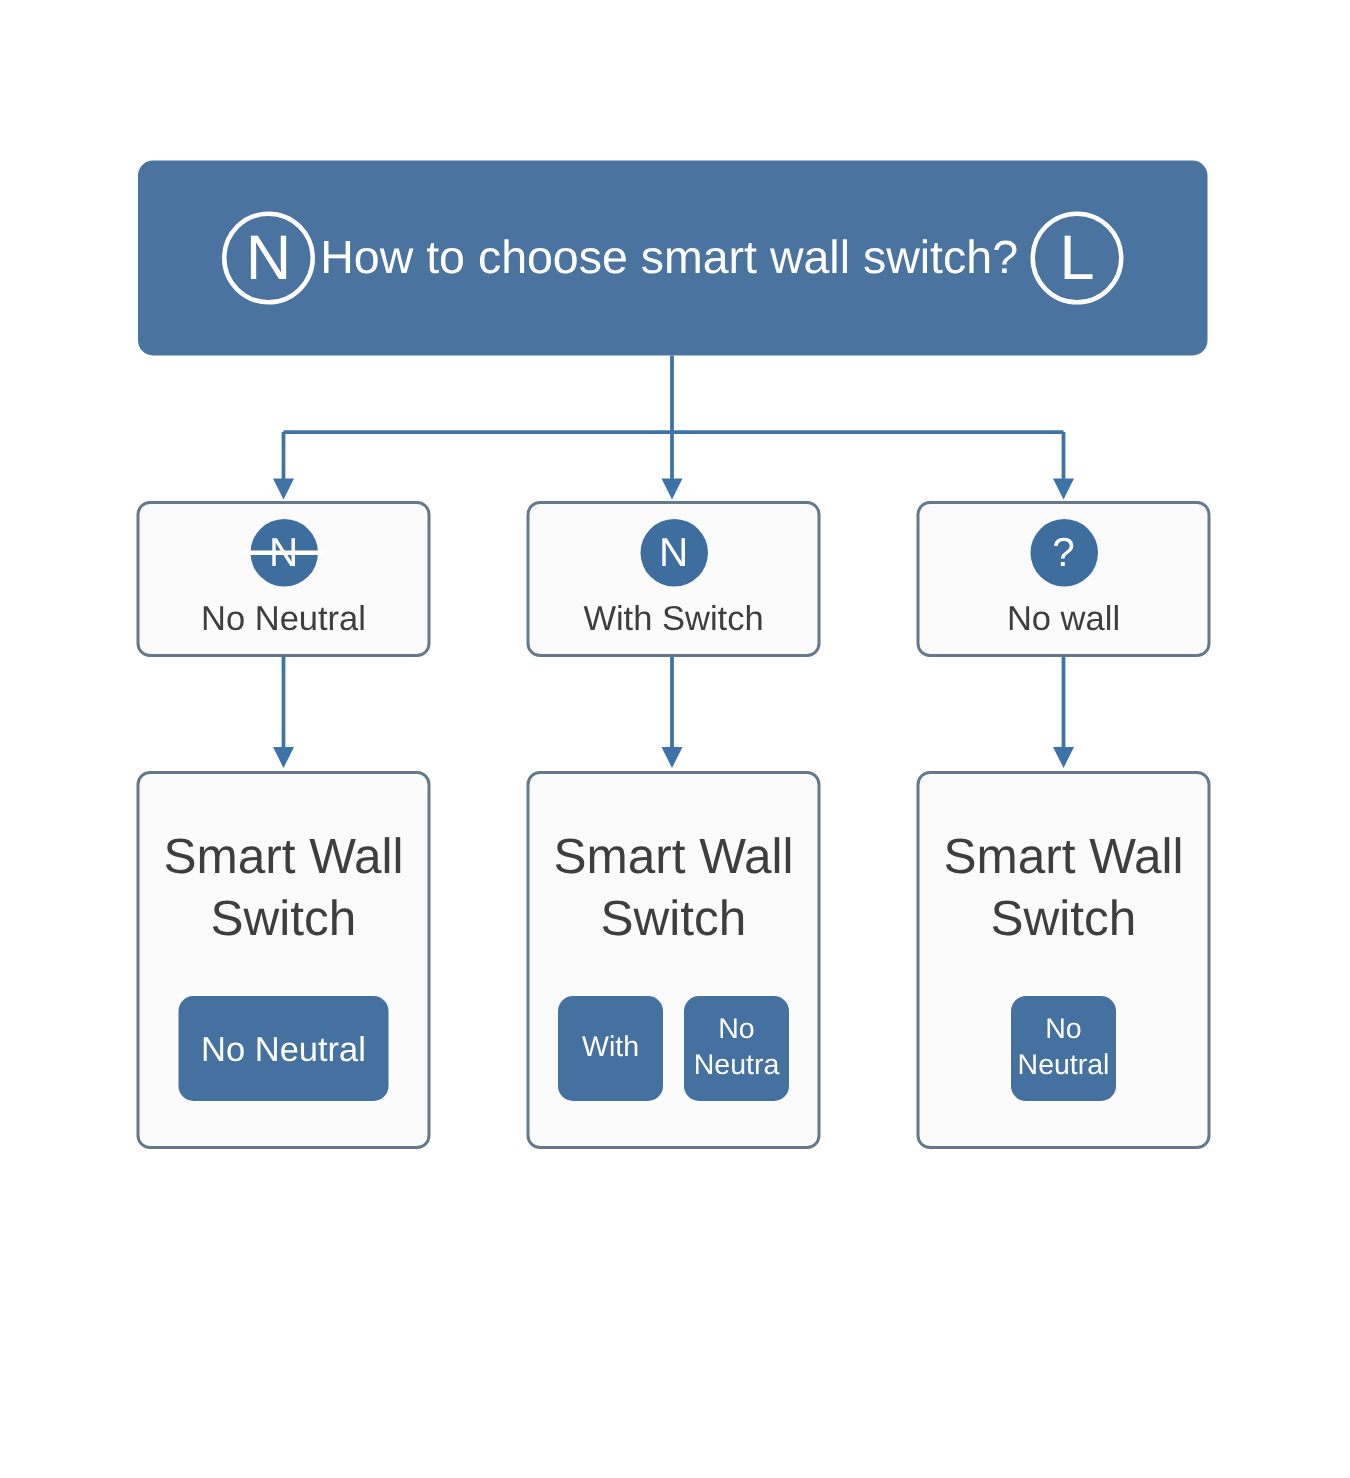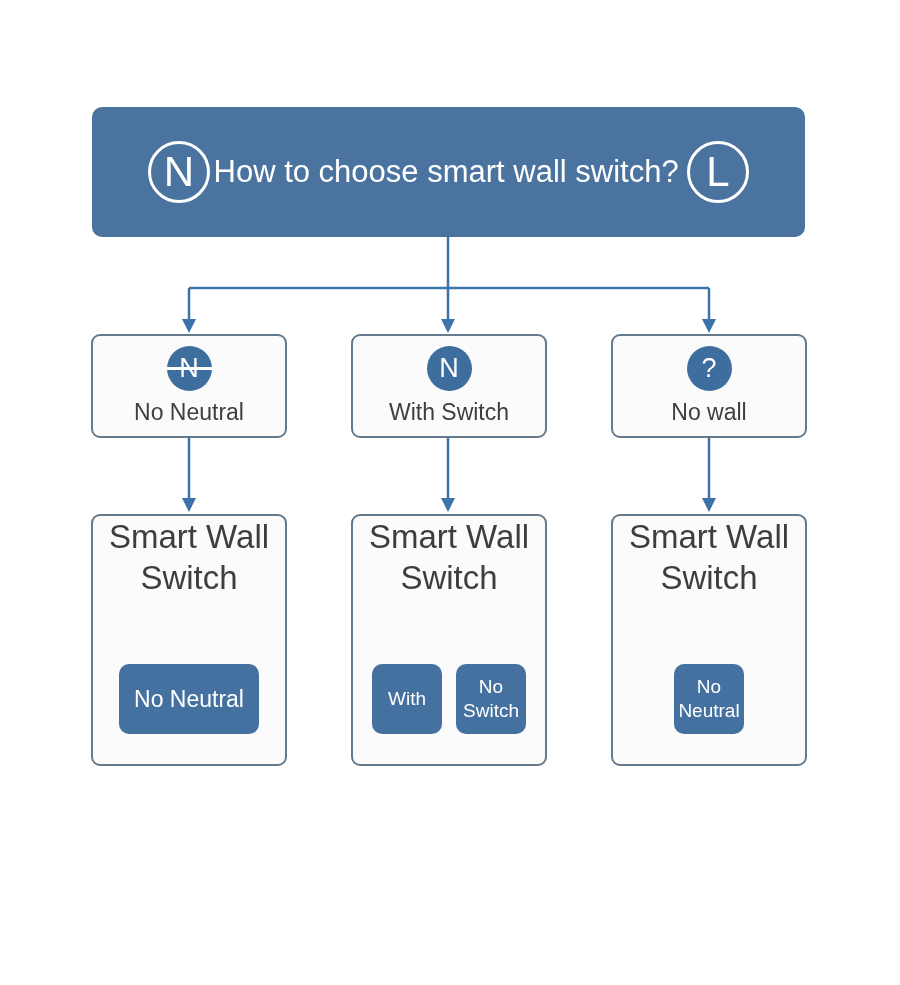--- a/index.html
+++ b/index.html
@@ -57,21 +57,21 @@
   }
   .opt-label{margin-top:8px;color:var(--text-dark);font-size:23px;}
 
   
   .res{
     position:absolute;top:514px;width:196px;height:252px;
     background:var(--box-bg);border:2px solid var(--box-border);border-radius:9px;
     z-index:2;
   }
   .res-title{
-    padding:0 12px;text-align:center;
+    margin-top:34px;padding:0 12px;text-align:center;
     color:var(--text-dark);font-size:33px;line-height:1.25;
   }
   .res-buttons{
     position:absolute;left:0;right:0;bottom:30px;
     display:flex;align-items:center;justify-content:center;gap:14px;
   }
   .btn{
     background:var(--button-bg);border-radius:10px;color:var(--white);
     display:flex;align-items:center;justify-content:center;text-align:center;
   }
@@ -135,21 +135,21 @@
     <div class="res-title">Smart Wall Switch</div>
     <div class="res-buttons">
       <div class="btn wide">No Neutral</div>
     </div>
   </div>
 
   <div class="res" style="left:351px">
     <div class="res-title">Smart Wall Switch</div>
     <div class="res-buttons">
       <div class="btn small">With</div>
-      <div class="btn small">No Switch</div>
+      <div class="btn small">No Neutra</div>
     </div>
   </div>
 
   <div class="res" style="left:611px">
     <div class="res-title">Smart Wall Switch</div>
     <div class="res-buttons">
       <div class="btn small">No Neutral</div>
     </div>
   </div>
 

